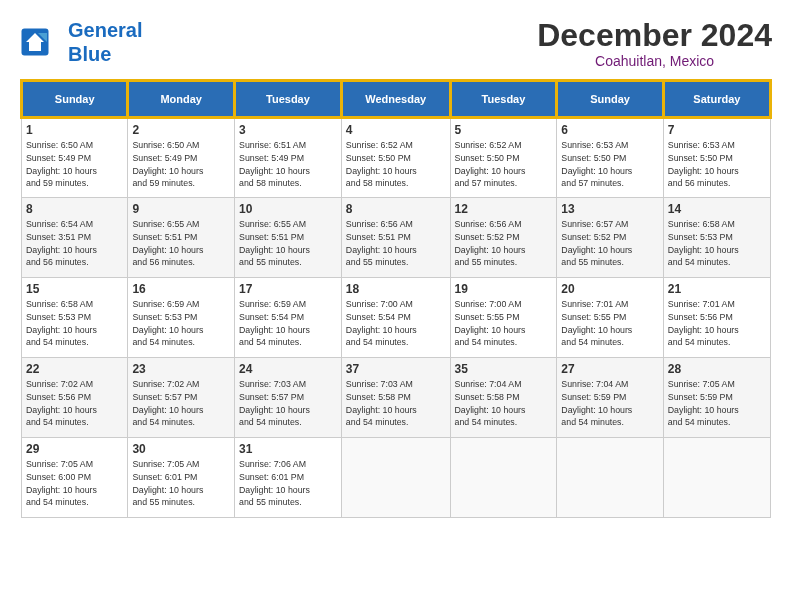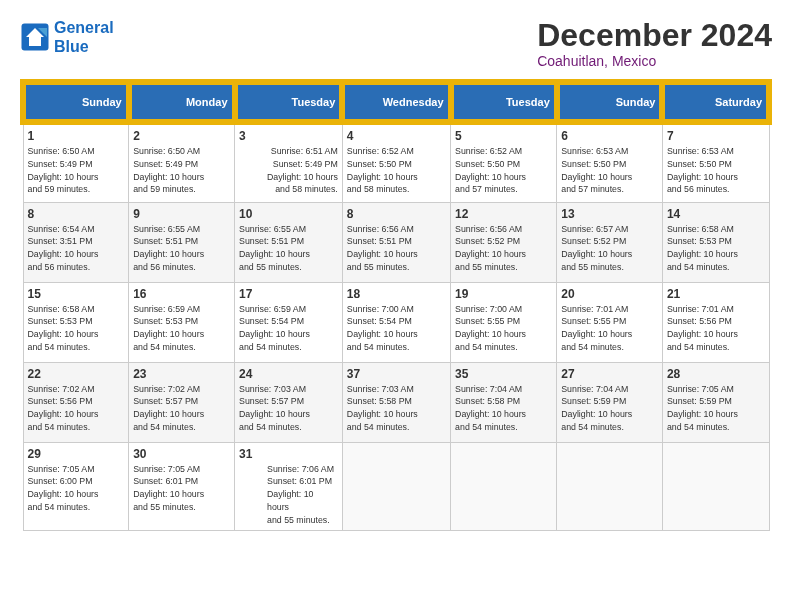--- a/index.html
+++ b/index.html
@@ -19,58 +19,59 @@
       justify-content: space-between;
       align-items: flex-start;
       margin-bottom: 10px;
     }
     .logo {
       display: flex;
       align-items: center;
       gap: 4px;
     }
     .logo-text {
-      font-size: 16px;
+      font-size: 20px;
       font-weight: bold;
       color: #333;
       line-height: 1.2;
+      margin-left: 14px;
     }
     .logo-text span {
       color: #1a6bbf;
     }
     .logo-icon {
       width: 30px;
       height: 30px;
     }
     .title-area {
-      text-align: left;
+      text-align: center;
     }
     .month-title {
       font-size: 32px;
       font-weight: bold;
       color: #333;
       line-height: 1.1;
     }
     .location {
       font-size: 14px;
       color: #701a75;
     }
     .calendar {
       width: 100%;
       border-collapse: collapse;
       font-size: 9.5px;
     }
     .calendar th {
       background: #2a6db5;
       color: #fff;
       padding: 11px 4px;
-      text-align: right;
+      text-align: center;
       font-size: 11px;
       font-weight: bold;
-      border: 6px solid #eab308;
+      border: 3px solid #eab308;
     }
     .calendar td {
       border: 1px solid #ccc;
       vertical-align: top;
       padding: 4px 4px;
       width: 113px;
       height: 80px;
       background: #fff;
     }
     .calendar tr:nth-child(even) td {
@@ -137,21 +138,21 @@
           </td>
           <td>
             <span class="day-num">2</span>
             <div class="day-info" style="white-space: pre-line;">Sunrise: 6:50 AM
 Sunset: 5:49 PM
 Daylight: 10 hours
 and 59 minutes.</div>
           </td>
           <td>
             <span class="day-num">3</span>
-            <div class="day-info" style="white-space: pre-line; text-align: right;">Sunrise: 6:51 AM
+            <div class="day-info" style="white-space: pre-line;">Sunrise: 6:51 AM
 Sunset: 5:49 PM
 Daylight: 10 hours
 and 58 minutes.</div>
           </td>
           <td>
             <span class="day-num">4</span>
             <div class="day-info" style="white-space: pre-line;">Sunrise: 6:52 AM
 Sunset: 5:50 PM
 Daylight: 10 hours
 and 58 minutes.</div>
@@ -341,21 +342,21 @@
           </td>
           <td>
             <span class="day-num">30</span>
             <div class="day-info" style="white-space: pre-line;">Sunrise: 7:05 AM
 Sunset: 6:01 PM
 Daylight: 10 hours
 and 55 minutes.</div>
           </td>
           <td>
             <span class="day-num">31</span>
-            <div class="day-info" style="white-space: pre-line; margin-left: 28px;">Sunrise: 7:06 AM
+            <div class="day-info" style="white-space: pre-line;">Sunrise: 7:06 AM
 Sunset: 6:01 PM
 Daylight: 10 hours
 and 55 minutes.</div>
           </td>
           <td class="empty-cell"></td>
           <td class="empty-cell"></td>
           <td class="empty-cell"></td>
           <td class="empty-cell"></td>
         </tr>
       </tbody>

